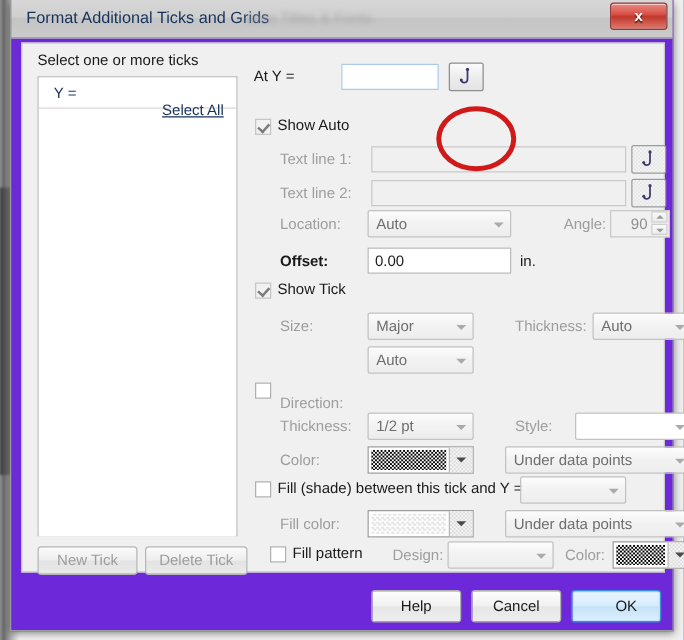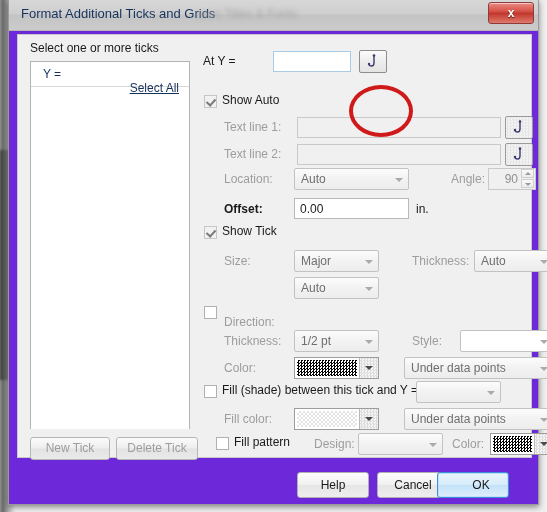--- a/index.html
+++ b/index.html
@@ -184,21 +184,21 @@
     font-size:12px;color:#1a1a1a;text-align:center;line-height:24px;
     box-sizing:border-box;cursor:default;
   }
   .fbtn.default{
     border:1px solid #3c8ddb;
     background:linear-gradient(180deg,#eaf5fd,#d7ecfb 48%,#c3e2f8 52%,#dff0fd);
     box-shadow:0 0 0 1px #bfe0f5 inset;
   }
   #help-btn{left:288px;}
   #cancel-btn{left:368px;}
-  #ok-btn{left:428px;padding-left:16px;}
+  #ok-btn{left:448px;padding-left:16px;}
 </style>
 </head>
 <body>
 
 <div class="backdrop"></div>
 
 <div class="dialog">
 
   <div class="titlebar">
     <div class="title-text">Format Additional Ticks and Grids</div>

